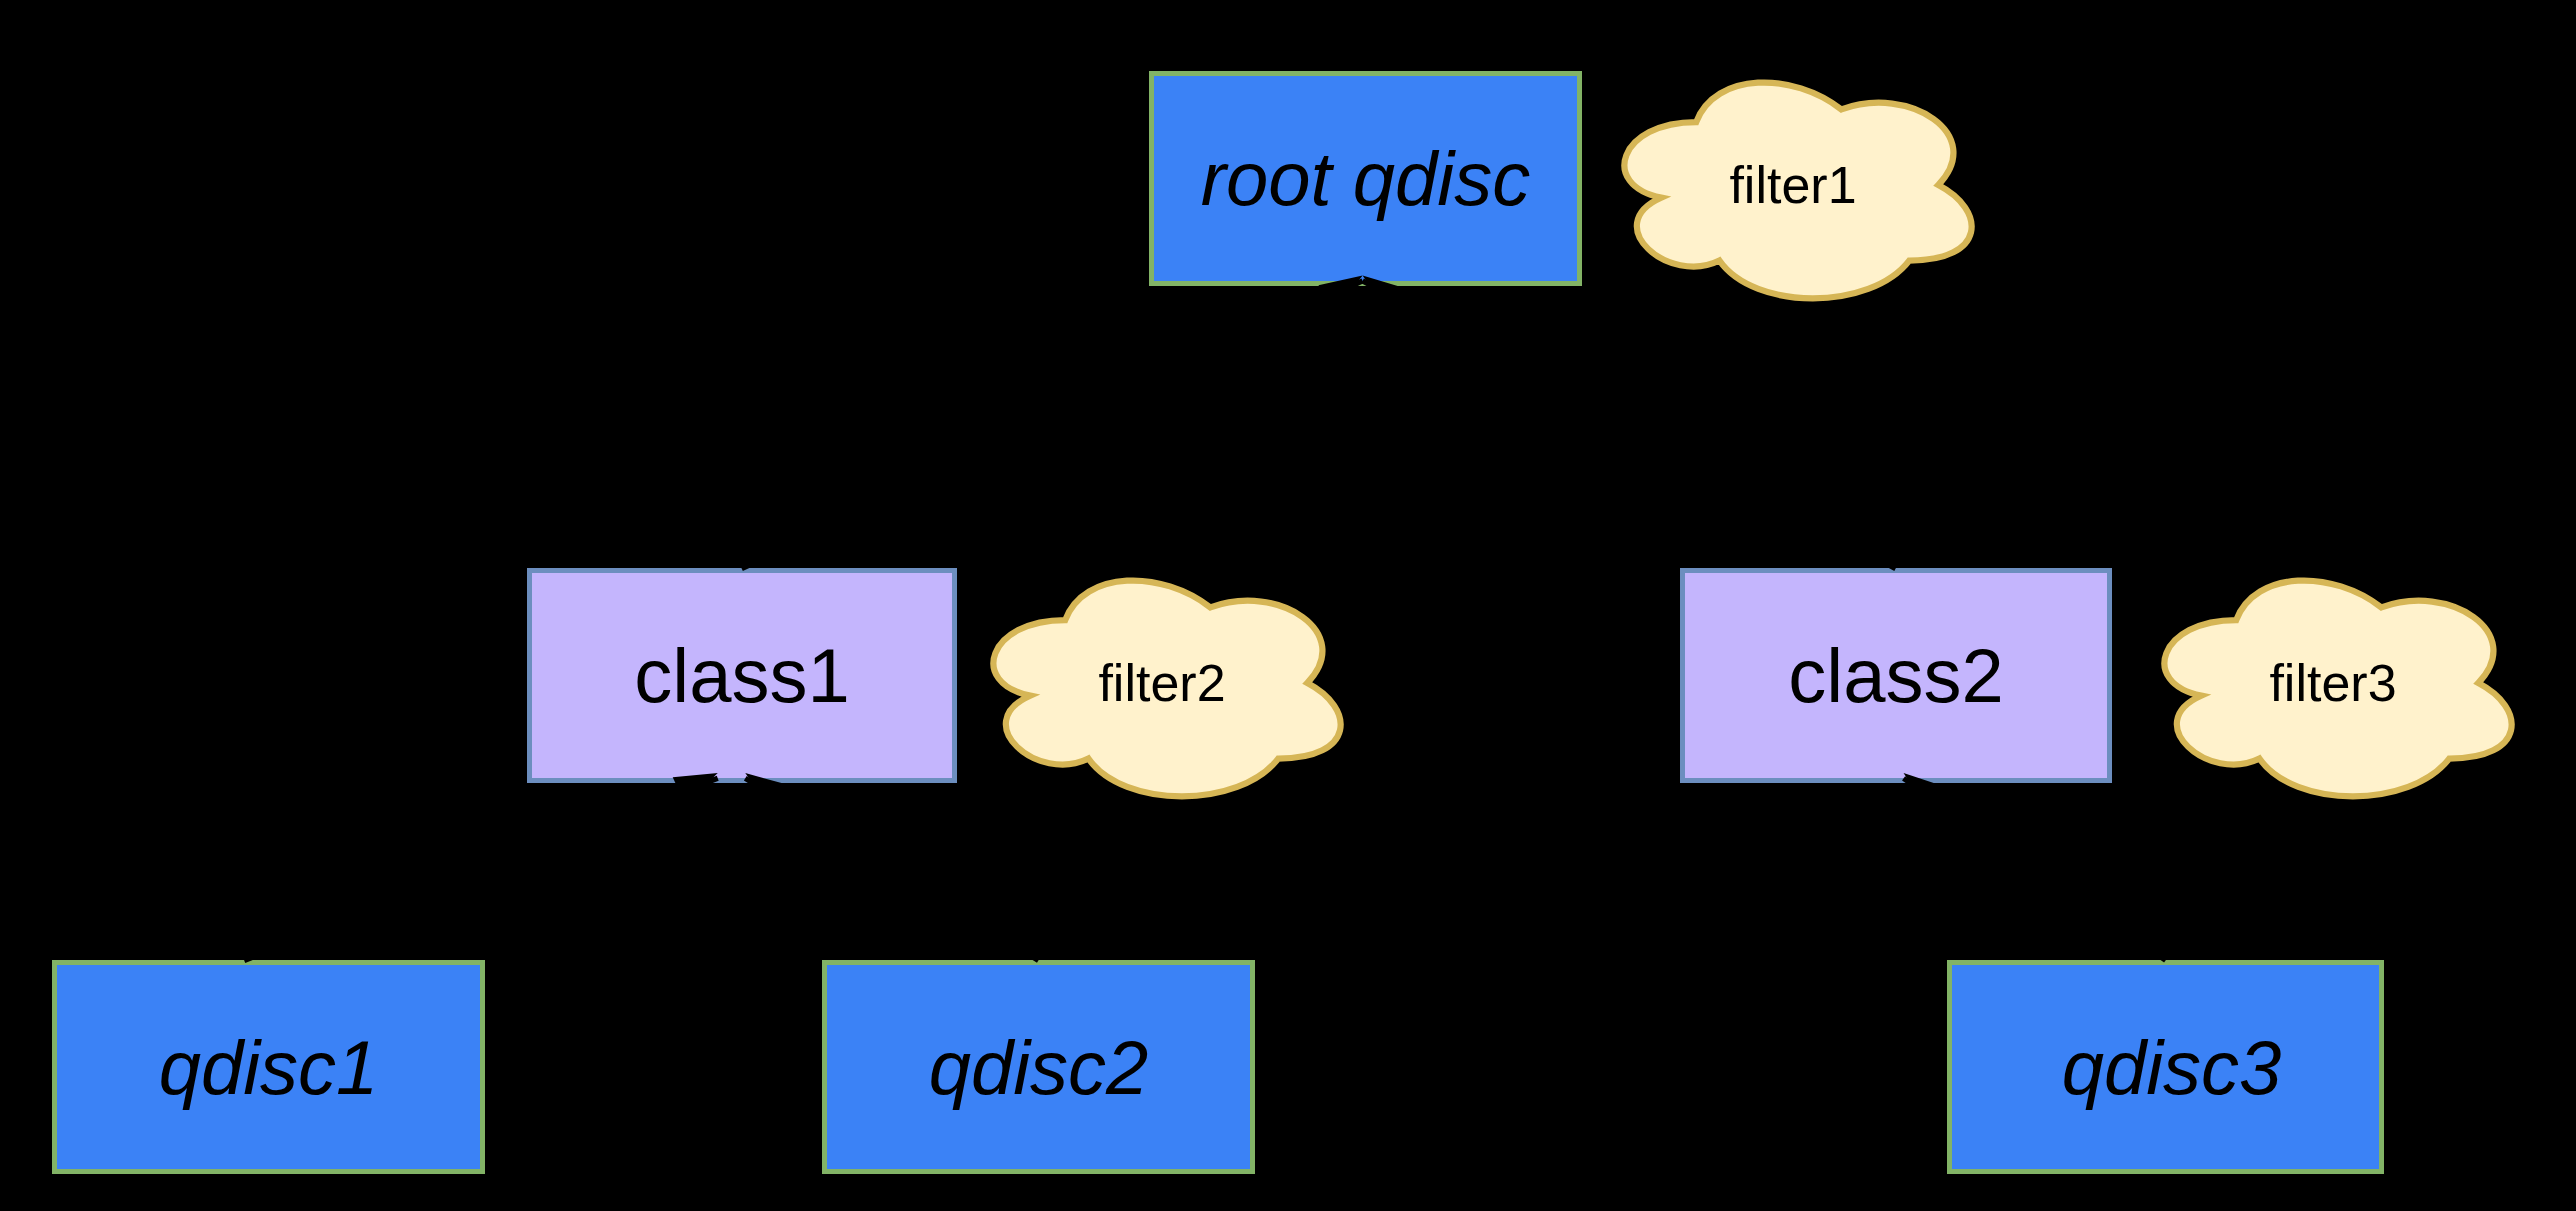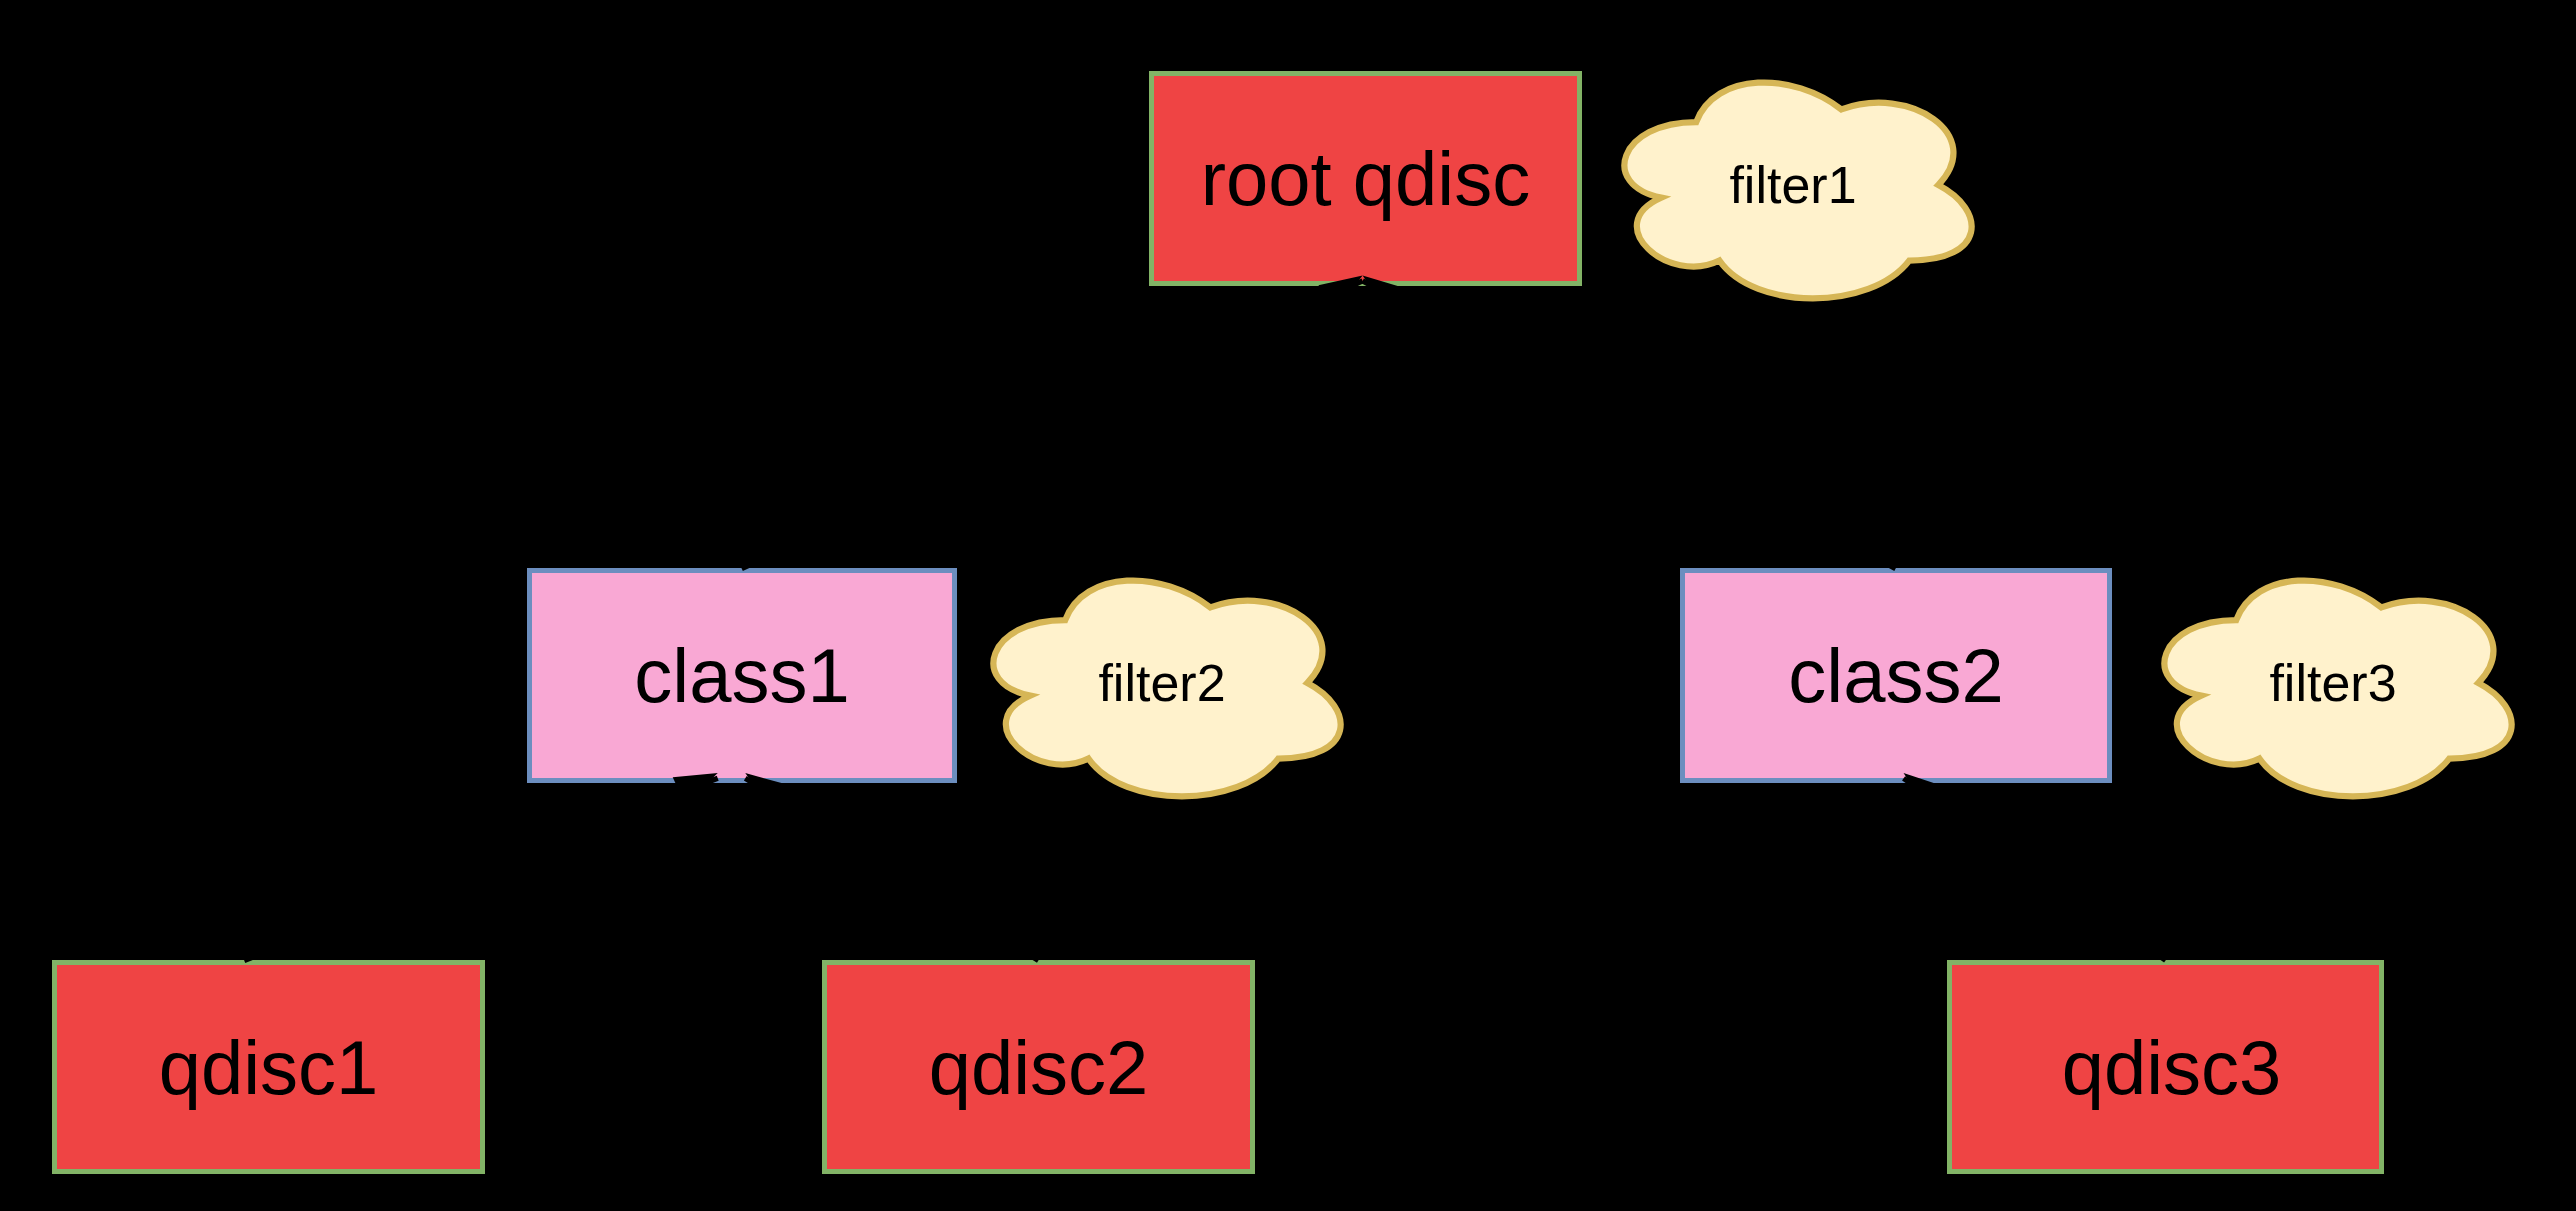--- a/index.html
+++ b/index.html
@@ -5,22 +5,22 @@
   html,body{margin:0;padding:0;background:#000;}
   .canvas{
     position:relative;width:2576px;height:1212px;background:#000000;
     font-family:"Liberation Sans",sans-serif;overflow:hidden;
   }
   .node{
     position:absolute;display:flex;align-items:center;justify-content:center;
     box-sizing:border-box;border:5.3px solid;font-size:76px;color:#000000;
     white-space:nowrap;
   }
-  .node.green{background:#ef4444;border-color:#82b366;}
-  .node.blue{background:#f9a8d4;border-color:#6c8ebf;}
+  .node.green{background:#3b82f6;border-color:#82b366;font-style:italic;}
+  .node.blue{background:#c4b5fd;border-color:#6c8ebf;}
   svg.cloud{position:absolute;overflow:visible;}
   svg.cloud path{fill:#fff2cc;stroke:#d6b656;stroke-width:7px;}
   .cloud-label{
     position:absolute;display:flex;align-items:center;justify-content:center;
     font-size:52px;color:#000000;white-space:nowrap;
   }
   svg.overlay{position:absolute;left:0;top:0;pointer-events:none;}
   svg.overlay line{stroke:#000000;stroke-width:6px;}
   svg.overlay polygon{fill:#000000;}
 </style>

